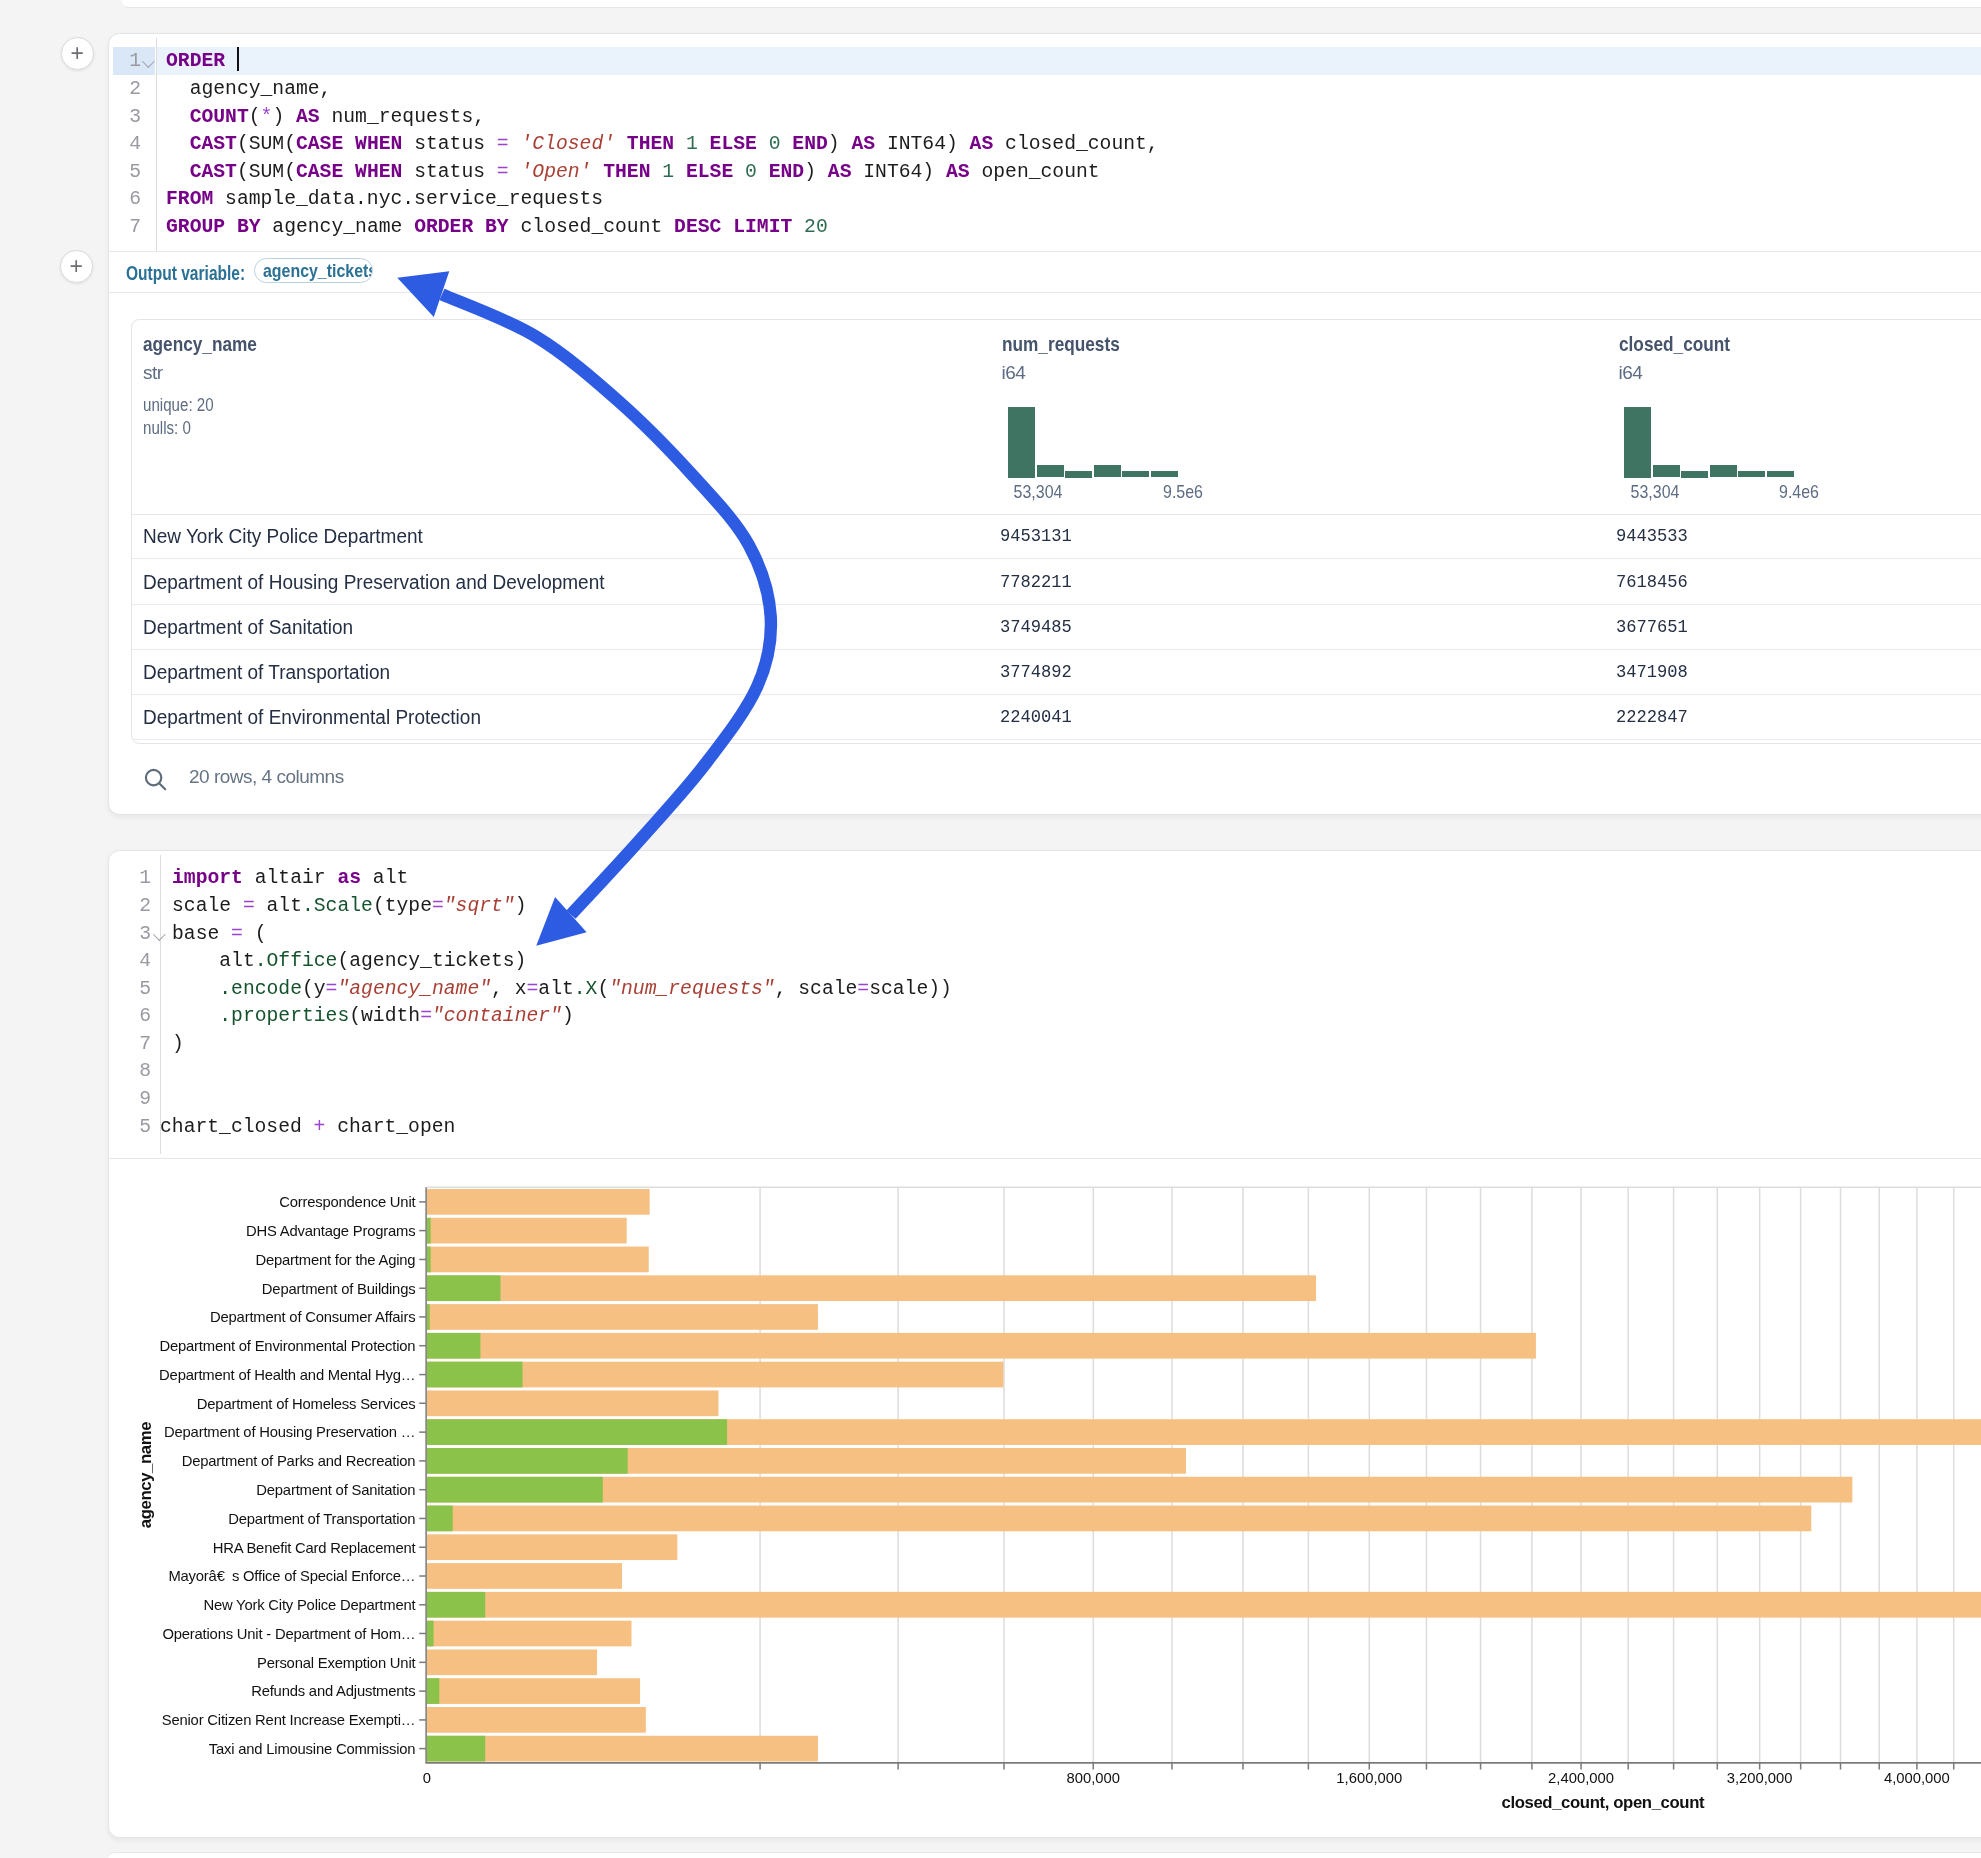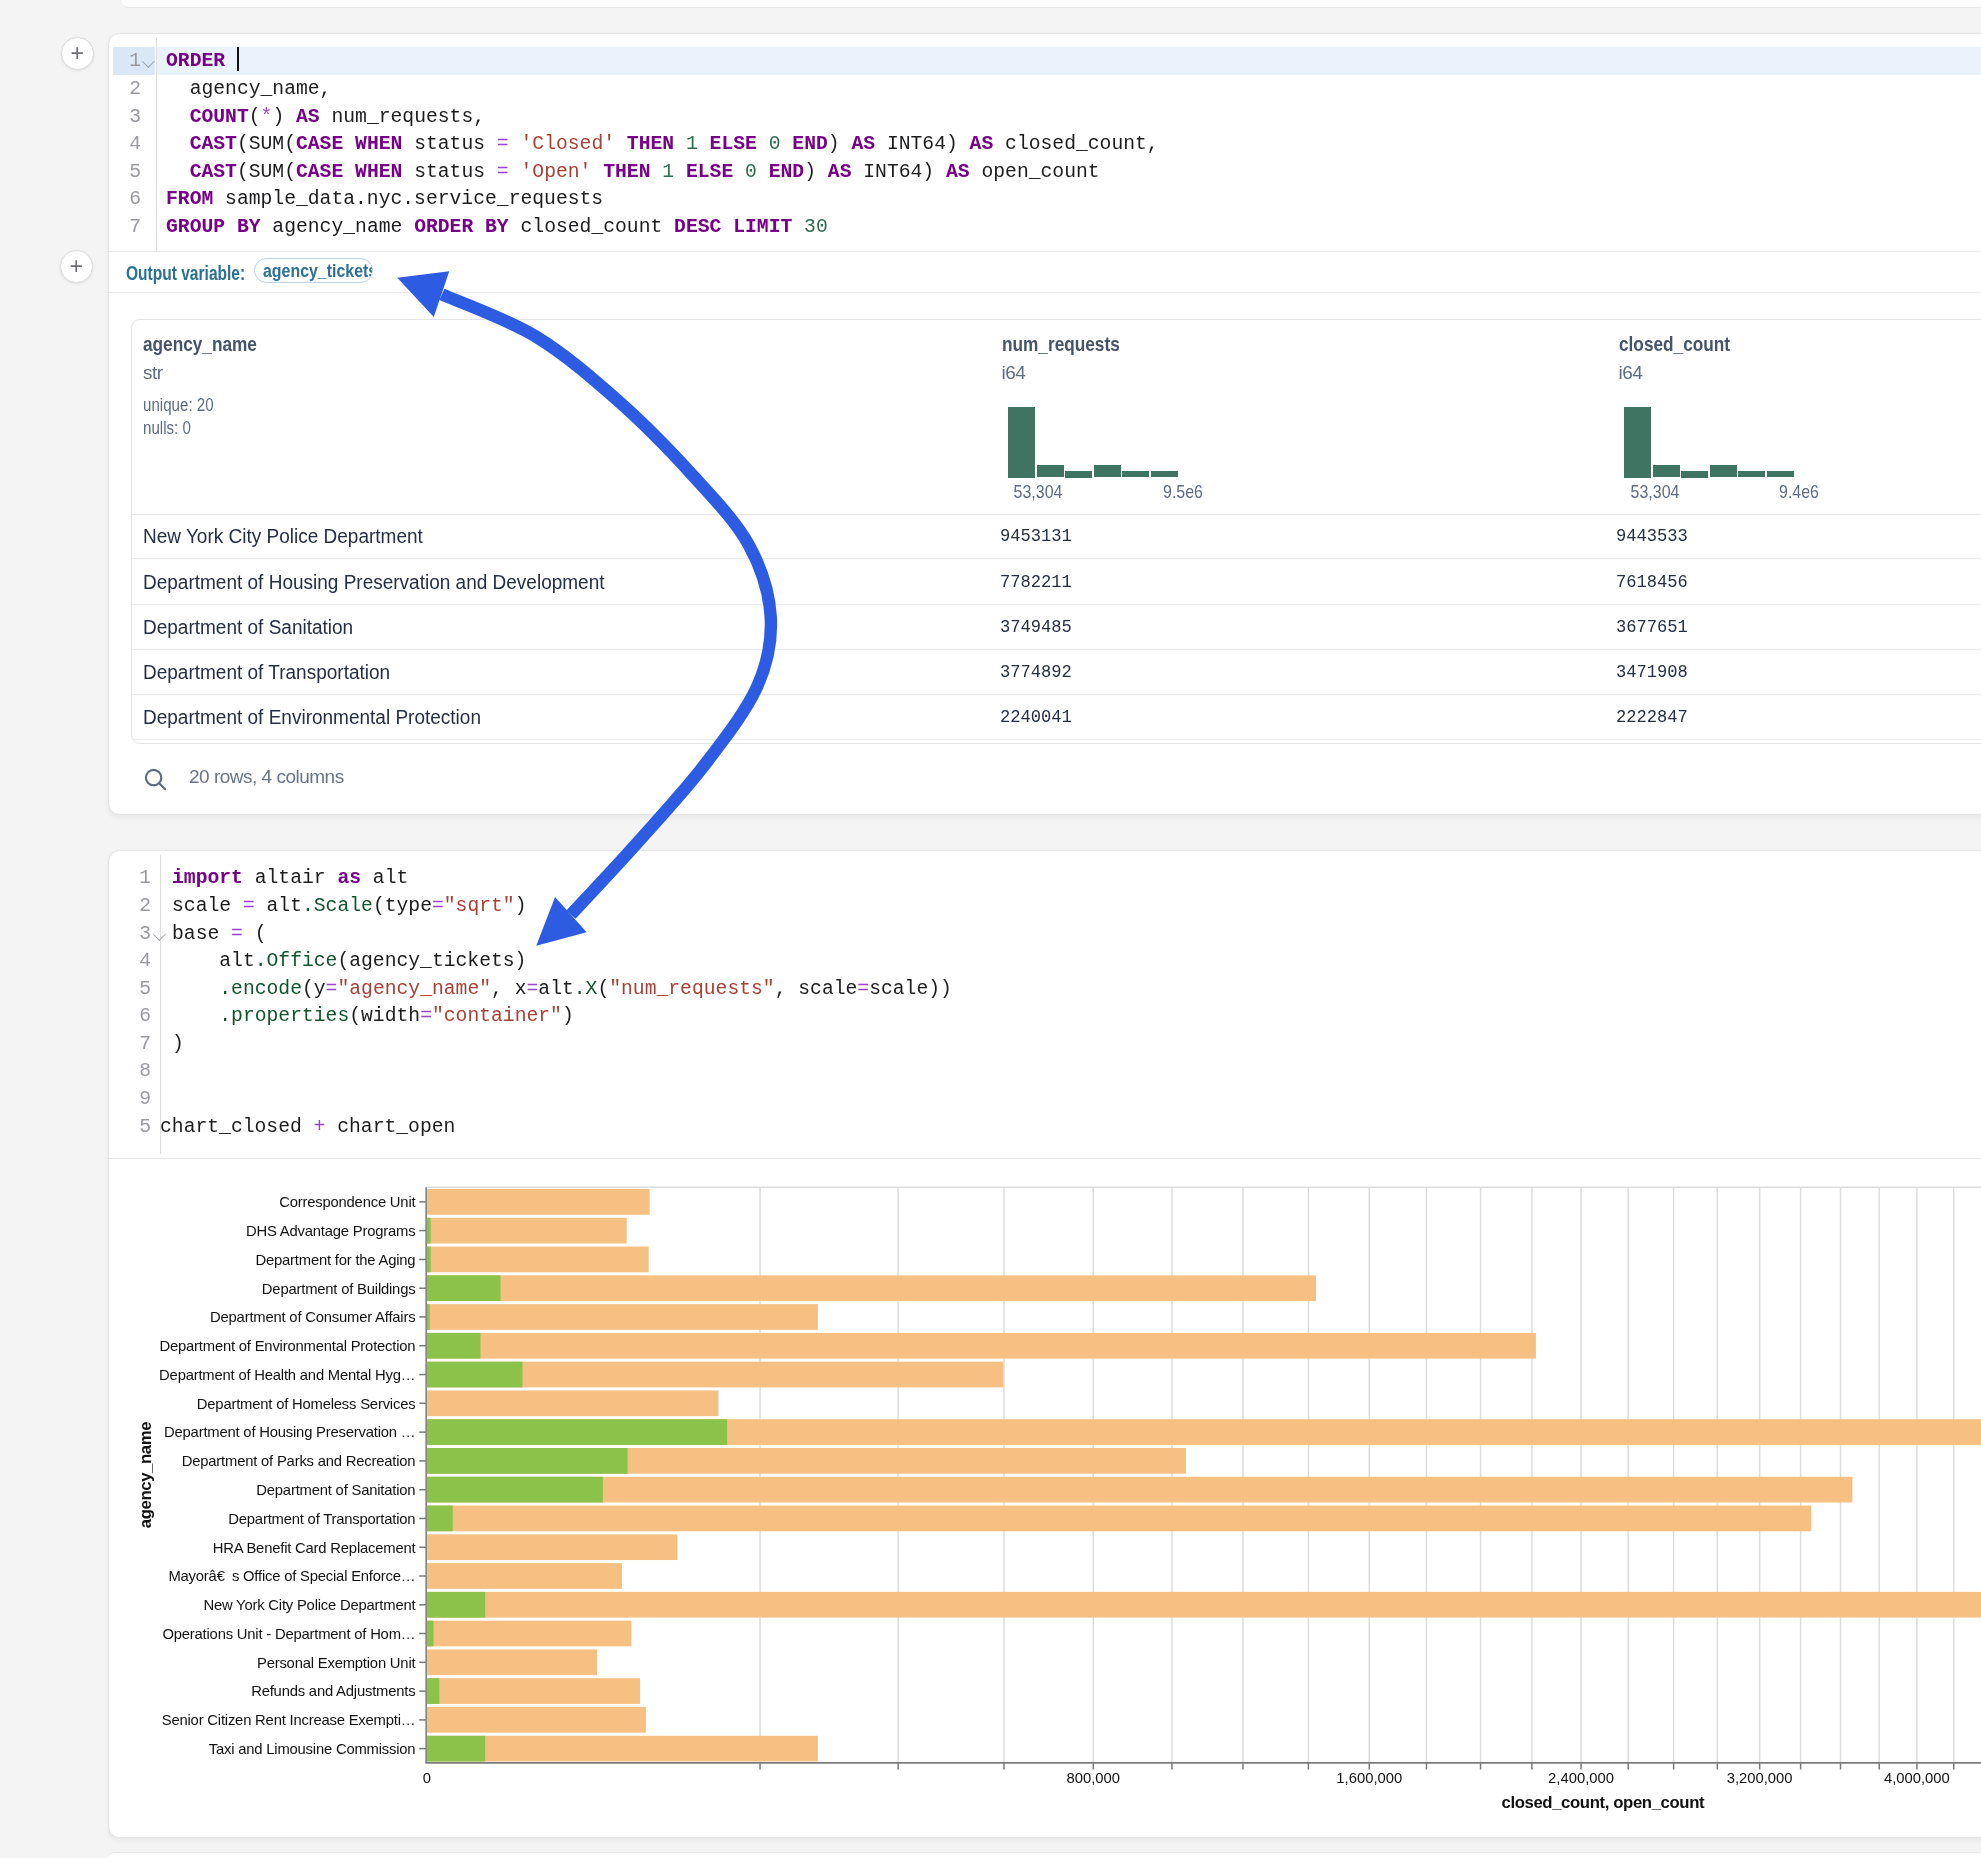--- a/index.html
+++ b/index.html
@@ -13,21 +13,21 @@
 .plusbtn { position:absolute; width:32.5px; height:32.5px; border-radius:50%; background:#fff;
   border:1.4px solid #d9d9de; color:#6d6d74; font-size:23px; line-height:30px; text-align:center;
   box-shadow:0 1px 2.9px rgba(0,0,0,0.08); }
 .ln { position:absolute; left:0; height:28px; text-align:right; color:#9a9aa2;
   font:19.7px/28px "Liberation Mono",monospace; }
 .cd { position:absolute; height:28px; white-space:pre; color:#1c1c1f;
   font:19.7px/28px "Liberation Mono",monospace; }
 .chev { position:absolute; width:8.6px; height:8.6px; border-right:1.5px solid #9aa0aa; border-bottom:1.5px solid #9aa0aa; transform:rotate(45deg); margin-top:9.6px; }
 .kw { color:#770088; font-weight:bold; }
 .op { color:#9c43cf; }
-.st { color:#a94035; }
+.st { color:#a94035;font-style:italic; }
 .nm { color:#2f6b50; }
 .fn { color:#14532d; }
 .caret { display:inline-block; width:1.7px; height:24px; background:#111; vertical-align:-4.8px; }
 
 #tablebox { position:absolute; left:21.5px; top:285px; width:1875px; height:425px;
   border:1px solid #e3e3e8; border-radius:8.6px; background:#fff; }
 .th { position:absolute; top:11.5px; font-weight:bold; font-size:21px; color:#45536b; transform:scaleX(0.82); transform-origin:0 0; white-space:nowrap; }
 .tt { position:absolute; top:42px; font-size:19px; color:#5d6c82; letter-spacing:-0.5px; }
 .ts { position:absolute; font-size:18px; color:#5d6c82; transform:scaleX(0.84); transform-origin:0 0; white-space:nowrap; }
 .hbar { position:absolute; background:#3f7463; }
@@ -71,21 +71,21 @@
 <div class="cd" style="top:41px;left:57px">  agency_name,</div>
 <div class="ln" style="top:69px;width:32px">3</div>
 <div class="cd" style="top:69px;left:57px">  <span class="kw">COUNT</span>(<span class="op">*</span>) <span class="kw">AS</span> num_requests,</div>
 <div class="ln" style="top:96px;width:32px">4</div>
 <div class="cd" style="top:96px;left:57px">  <span class="kw">CAST</span>(SUM(<span class="kw">CASE</span> <span class="kw">WHEN</span> status <span class="op">=</span> <span class="st">'Closed'</span> <span class="kw">THEN</span> <span class="nm">1</span> <span class="kw">ELSE</span> <span class="nm">0</span> <span class="kw">END</span>) <span class="kw">AS</span> INT64) <span class="kw">AS</span> closed_count,</div>
 <div class="ln" style="top:124px;width:32px">5</div>
 <div class="cd" style="top:124px;left:57px">  <span class="kw">CAST</span>(SUM(<span class="kw">CASE</span> <span class="kw">WHEN</span> status <span class="op">=</span> <span class="st">'Open'</span> <span class="kw">THEN</span> <span class="nm">1</span> <span class="kw">ELSE</span> <span class="nm">0</span> <span class="kw">END</span>) <span class="kw">AS</span> INT64) <span class="kw">AS</span> open_count</div>
 <div class="ln" style="top:151px;width:32px">6</div>
 <div class="cd" style="top:151px;left:57px"><span class="kw">FROM</span> sample_data.nyc.service_requests</div>
 <div class="ln" style="top:179px;width:32px">7</div>
-<div class="cd" style="top:179px;left:57px"><span class="kw">GROUP</span> <span class="kw">BY</span> agency_name <span class="kw">ORDER</span> <span class="kw">BY</span> closed_count <span class="kw">DESC</span> <span class="kw">LIMIT</span> <span class="nm">30</span></div>
+<div class="cd" style="top:179px;left:57px"><span class="kw">GROUP</span> <span class="kw">BY</span> agency_name <span class="kw">ORDER</span> <span class="kw">BY</span> closed_count <span class="kw">DESC</span> <span class="kw">LIMIT</span> <span class="nm">20</span></div>
   </div>
   <div class="outbar">
     <div class="outlab">Output variable:</div>
     <div class="pill">
           <span>agency_tickets</span>
         </div>
   </div>
   <div id="tablebox">
     <div class="th" style="left:11.5px">agency_name</div>
     <div class="tt" style="left:11.5px">str</div>

